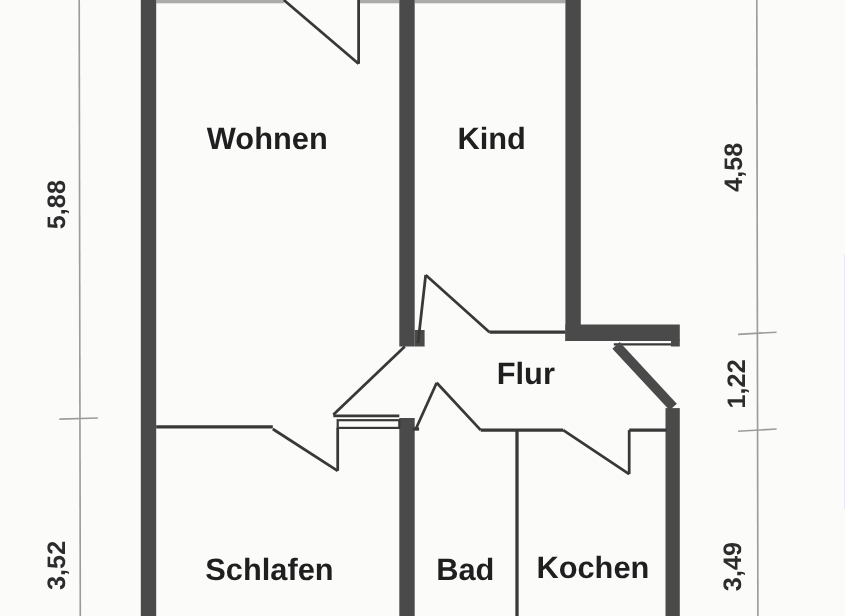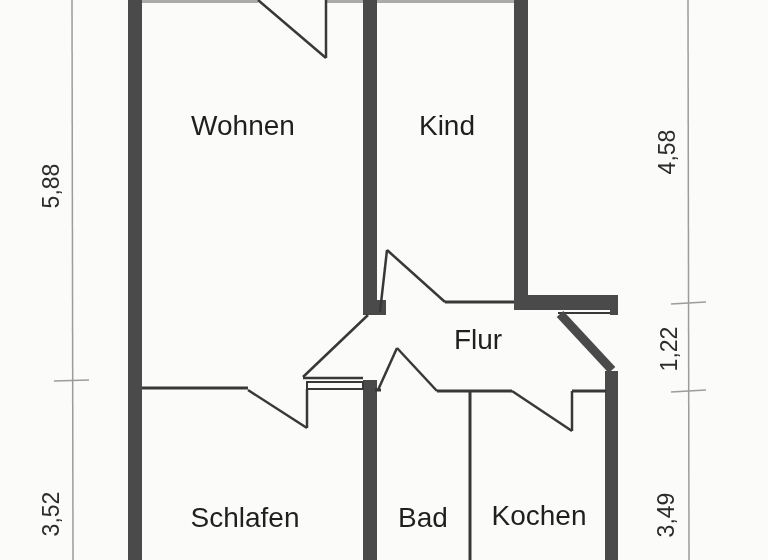--- a/index.html
+++ b/index.html
@@ -9,20 +9,21 @@
     height: 560px;
     overflow: hidden;
     background: #fbfbfa;
     font-family: "Liberation Sans", sans-serif;
   }
   .plan-wrap {
     position: relative;
     width: 768px;
     height: 560px;
     background: #c4b5fd;
+    font-weight: bold;
   }
   svg { display: block; }
   .room-label {
     font-family: "Liberation Sans", sans-serif;
     font-size: 28px;
     fill: #1f1f1f;
     text-anchor: middle;
   }
   .dim-label {
     font-family: "Liberation Sans", sans-serif;

